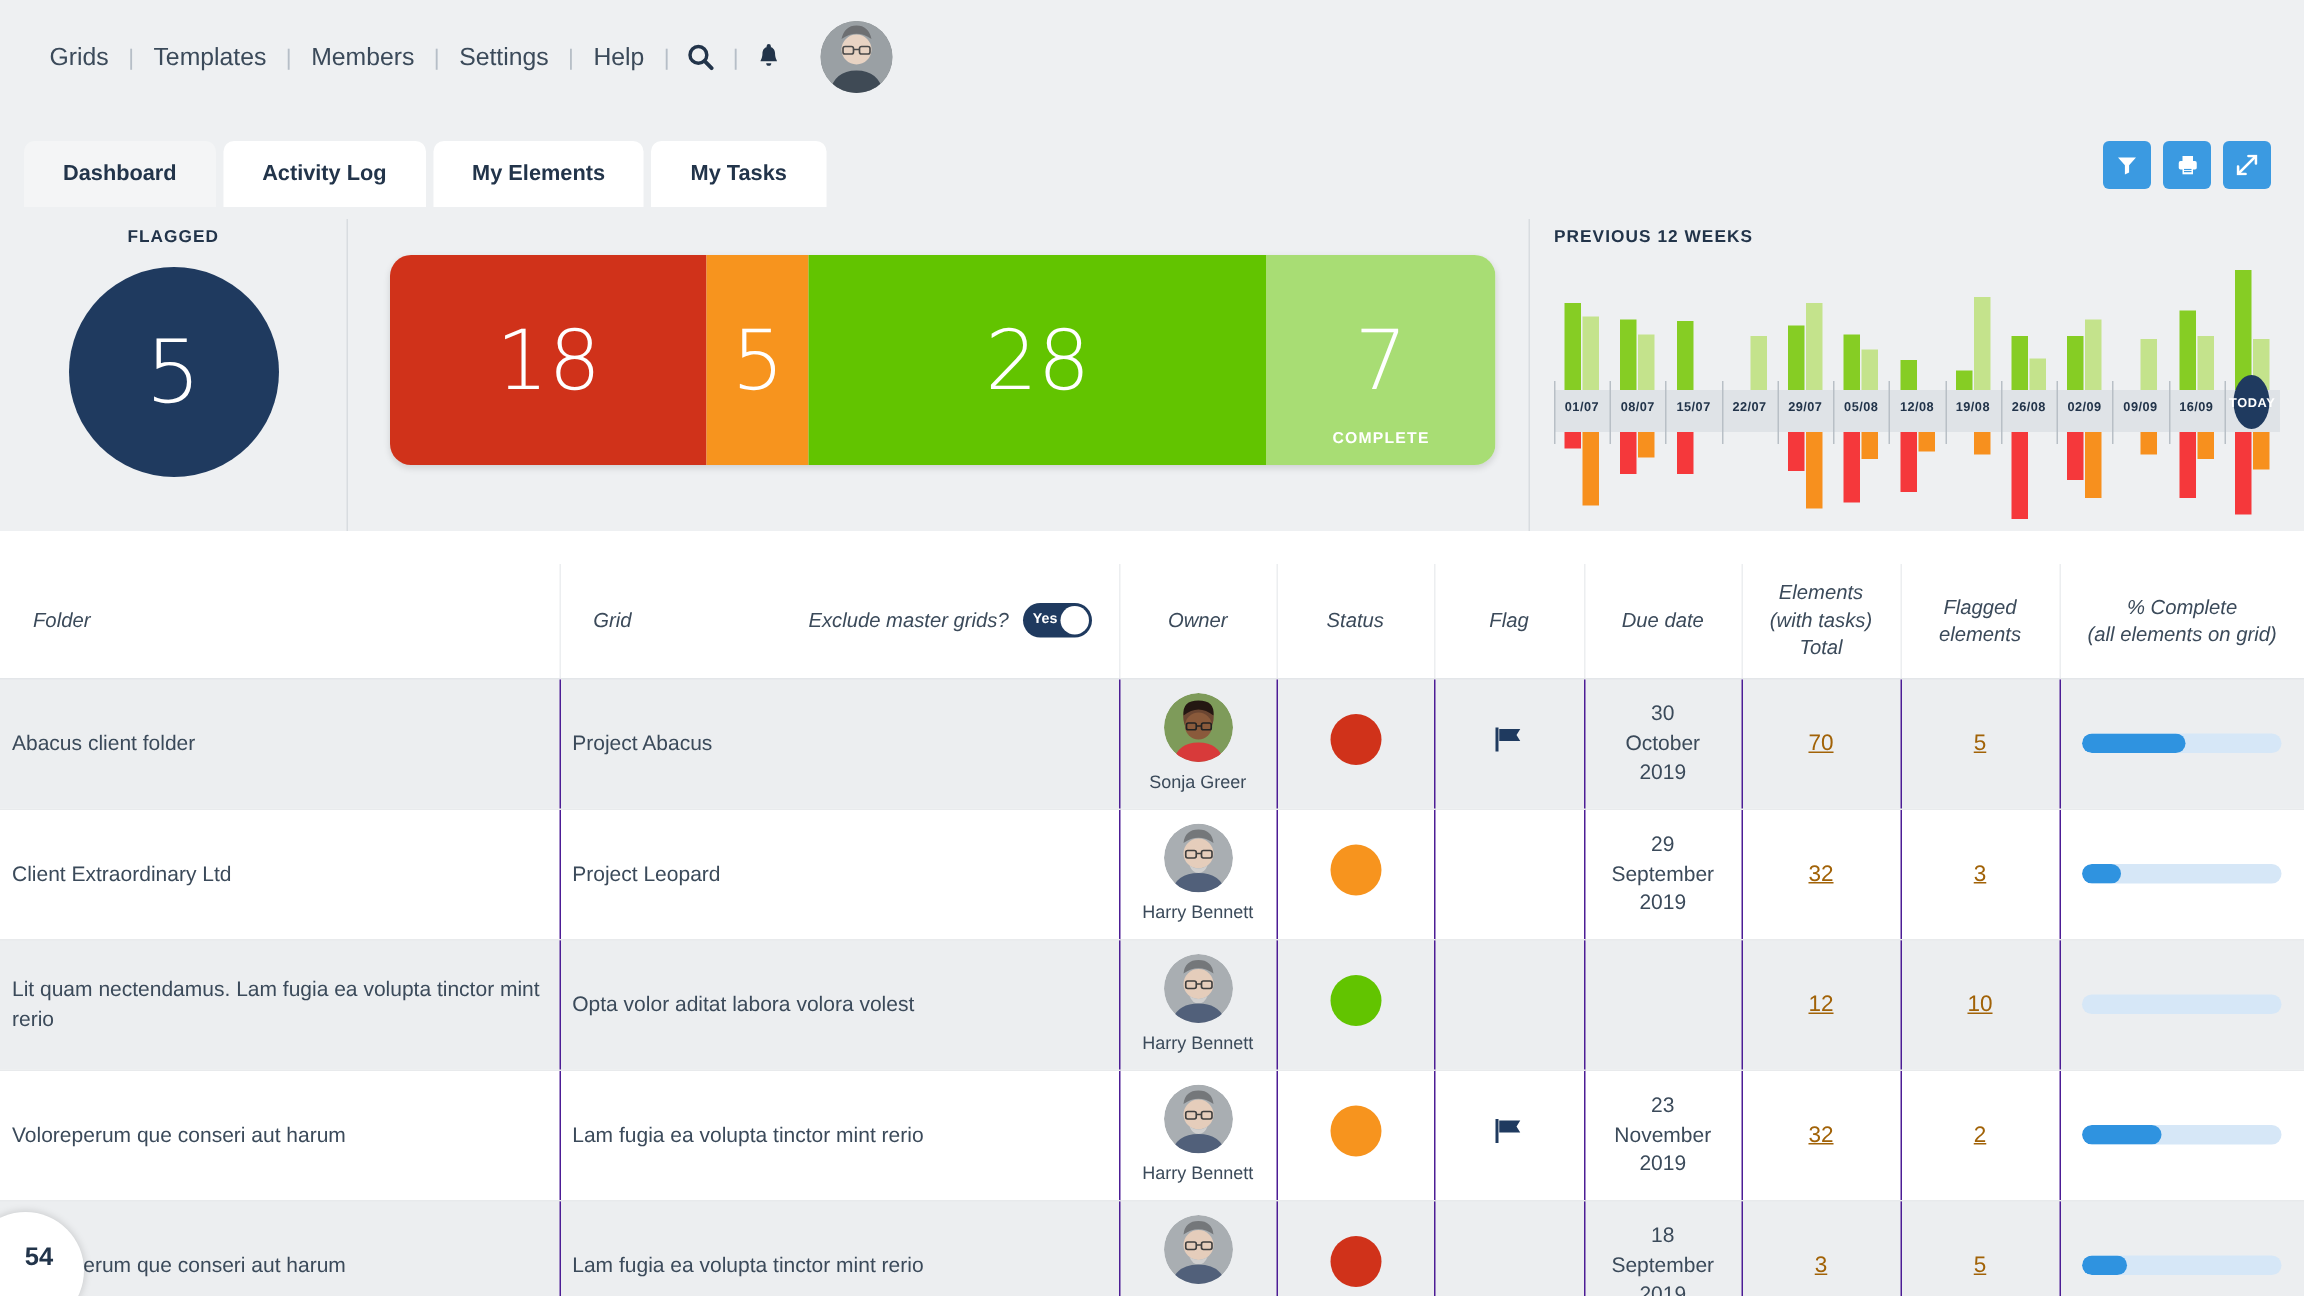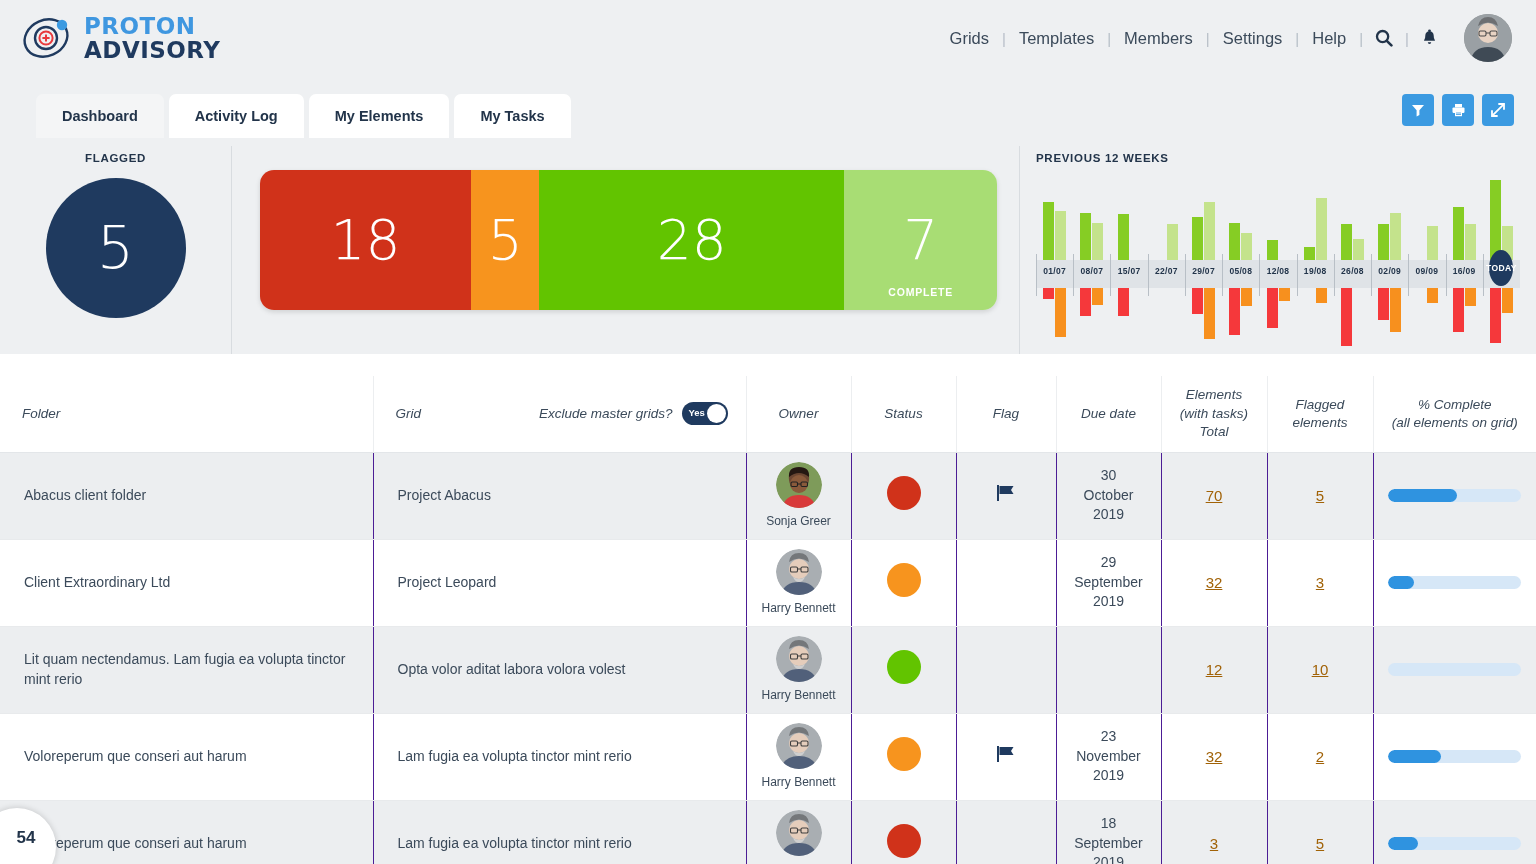--- a/index.html
+++ b/index.html
@@ -34,21 +34,21 @@
   .navsep { color:#b6bec7; font-size:15px; }
   .nav-icon { padding:0 12px; display:flex; align-items:center; color:#22344a; }
   .avatar-top {
     width:48px; height:48px; border-radius:50%; margin-left:14px;
     background:#8a8f93; overflow:hidden; position:relative;
   }
 
   
   .tabstrip {
     height:62px; background:#eef0f2; display:flex; align-items:flex-end;
-    padding-left:36px; position:relative;
+    padding-left:16px; position:relative;
   }
   .tab {
     background:#fff; border-radius:7px 7px 0 0; height:44px; min-width:110px;
     display:flex; align-items:center; justify-content:center;
     font-size:14.5px; font-weight:bold; color:#22344a; padding:0 26px;
     margin-right:5px; cursor:pointer;
   }
   .tab.active { background:#f4f5f6; }
   .tabactions {
     position:absolute; right:22px; bottom:12px; display:flex; gap:8px;
@@ -134,21 +134,21 @@
     height:76px; vertical-align:middle; text-align:center; line-height:1.35;
   }
   thead th.lefted { text-align:left; padding-left:22px; }
   thead th:last-child { border-right:none; }
   tbody td {
     border-bottom:1px solid #e8eaec; border-right:1px solid #4c1d95;
     height:87px; font-size:14px; color:#3b4a5a; text-align:center;
     vertical-align:middle; line-height:1.4;
   }
   tbody td:last-child { border-right:none; }
-  tbody td.lefted { text-align:left; padding-left:24px; }
+  tbody td.lefted { text-align:left; padding-left:8px; }
   tbody tr.alt td { background:#eceef0; }
   .toggle-wrap { display:flex; align-items:center; justify-content:flex-end; gap:9px; padding-right:18px; }
   .toggle {
     width:46px; height:23px; border-radius:12px; background:#1f3a5f;
     position:relative; cursor:pointer; flex:none;
   }
   .toggle .knob {
     position:absolute; right:2px; top:2px; width:19px; height:19px;
     border-radius:50%; background:#fff;
   }
@@ -175,35 +175,20 @@
     padding-left:18px; padding-bottom:18px; z-index:20;
     font-size:17px; font-weight:bold; color:#22344a;
   }
 </style>
 </head>
 <body>
 
 <div class="page">
 
   <div class="topbar">
-    <div class="brand">
-      <div class="brand-mark">
-        <svg width="54" height="54" viewBox="0 0 54 54">
-          <ellipse cx="26" cy="27" rx="22" ry="18" fill="none" stroke="#1f3a5f" stroke-width="2.4" transform="rotate(-24 26 27)"></ellipse>
-          <circle cx="26" cy="27" r="11" fill="none" stroke="#1f3a5f" stroke-width="2.4"></circle>
-          <circle cx="26" cy="27" r="6.6" fill="none" stroke="#e8393c" stroke-width="2"></circle>
-          <path d="M26 23.4 L26 30.6 M22.4 27 L29.6 27" stroke="#e8393c" stroke-width="2"></path>
-          <circle cx="42" cy="14" r="5.2" fill="#3b9ae1"></circle>
-        </svg>
-      </div>
-      <div class="brand-text">
-        <div class="brand-top">PROTON</div>
-        <div class="brand-bot">ADVISORY</div>
-      </div>
-    </div>
 
     <div class="navlinks">
       <a href="#">Grids</a>
       <span class="navsep">|</span>
       <a href="#">Templates</a>
       <span class="navsep">|</span>
       <a href="#">Members</a>
       <span class="navsep">|</span>
       <a href="#">Settings</a>
       <span class="navsep">|</span>

